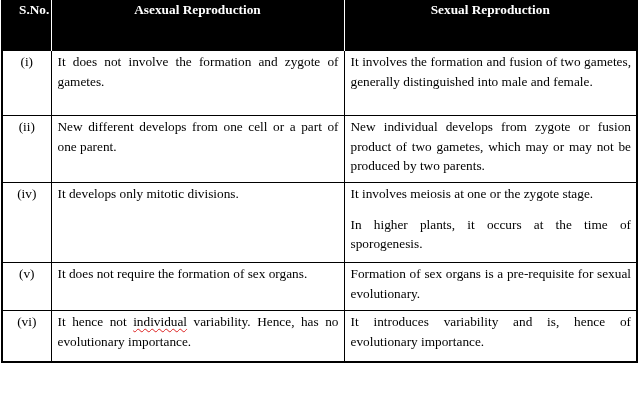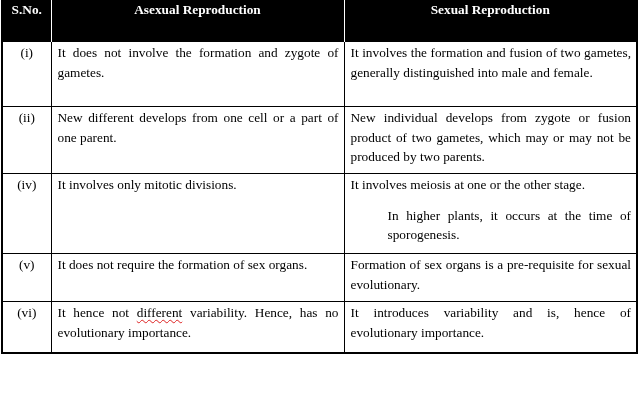--- a/index.html
+++ b/index.html
@@ -29,21 +29,21 @@
     }
     col.c-sno { width: 49px; }
     col.c-asex { width: 293px; }
     col.c-sex { width: 293px; }
 
     thead th {
       background: #000;
       color: #fff;
       font-weight: bold;
       height: 33px;
-      padding: 7px;
+      padding: 16px;
       vertical-align: top;
       padding-top: 1px;
       font-size: 13.3px;
       line-height: 17px;
       border-left: 1px solid #fff;
     }
     thead th:first-child { border-left: none; }
 
     tbody td {
       border-top: 1px solid #000;
@@ -56,21 +56,20 @@
       text-align: center;
       padding: 0;
       border-left: none;
     }
     tbody td p {
       margin: 0;
       padding-top: 1px;
     }
     tbody td p + p {
       margin-top: 10px;
-      margin-left: 37px;
     }
     .sp-err {
       text-decoration: underline wavy #d22;
       text-decoration-thickness: 1px;
       text-underline-offset: 2px;
     }
     tr.r1 td { height: 64px; }
     tr.r2 td { height: 66px; margin-top: 40px; }
     tr.r3 td { height: 47px; }
     tr.r4 td { height: 79px; }
@@ -114,43 +113,43 @@
         </td>
       <td>
           <p>New individual develops from zygote or fusion product of two gametes, which may or may not be produced by two parents.</p>
         </td>
     </tr>
     <tr class="r4">
       <td class="sno">
           <p>(iv)</p>
         </td>
       <td>
-          <p>It involves only mitotic divisions.</p>
+          <p>It develops only mitotic divisions.</p>
         </td>
       <td>
-        <p>It involves meiosis at one or the other stage.</p>
+        <p>It involves meiosis at one or the zygote stage.</p>
         <p>In higher plants, it occurs at the time of sporogenesis.</p>
       </td>
     </tr>
     <tr class="r5">
       <td class="sno">
           <p>(v)</p>
         </td>
       <td>
           <p>It does not require the formation of sex organs.</p>
         </td>
       <td>
           <p>Formation of sex organs is a pre-requisite for sexual evolutionary.</p>
         </td>
     </tr>
     <tr class="r6">
       <td class="sno">
           <p>(vi)</p>
         </td>
       <td>
-        <p><span>It hence not </span><span class="sp-err">different</span><span> variability. Hence, has no evolutionary importance.</span></p>
+        <p><span>It hence not </span><span class="sp-err">individual</span><span> variability. Hence, has no evolutionary importance.</span></p>
       </td>
       <td>
           <p>It introduces variability and is, hence of evolutionary importance.</p>
         </td>
     </tr>
   </tbody>
 </table>
 
 </body></html>

